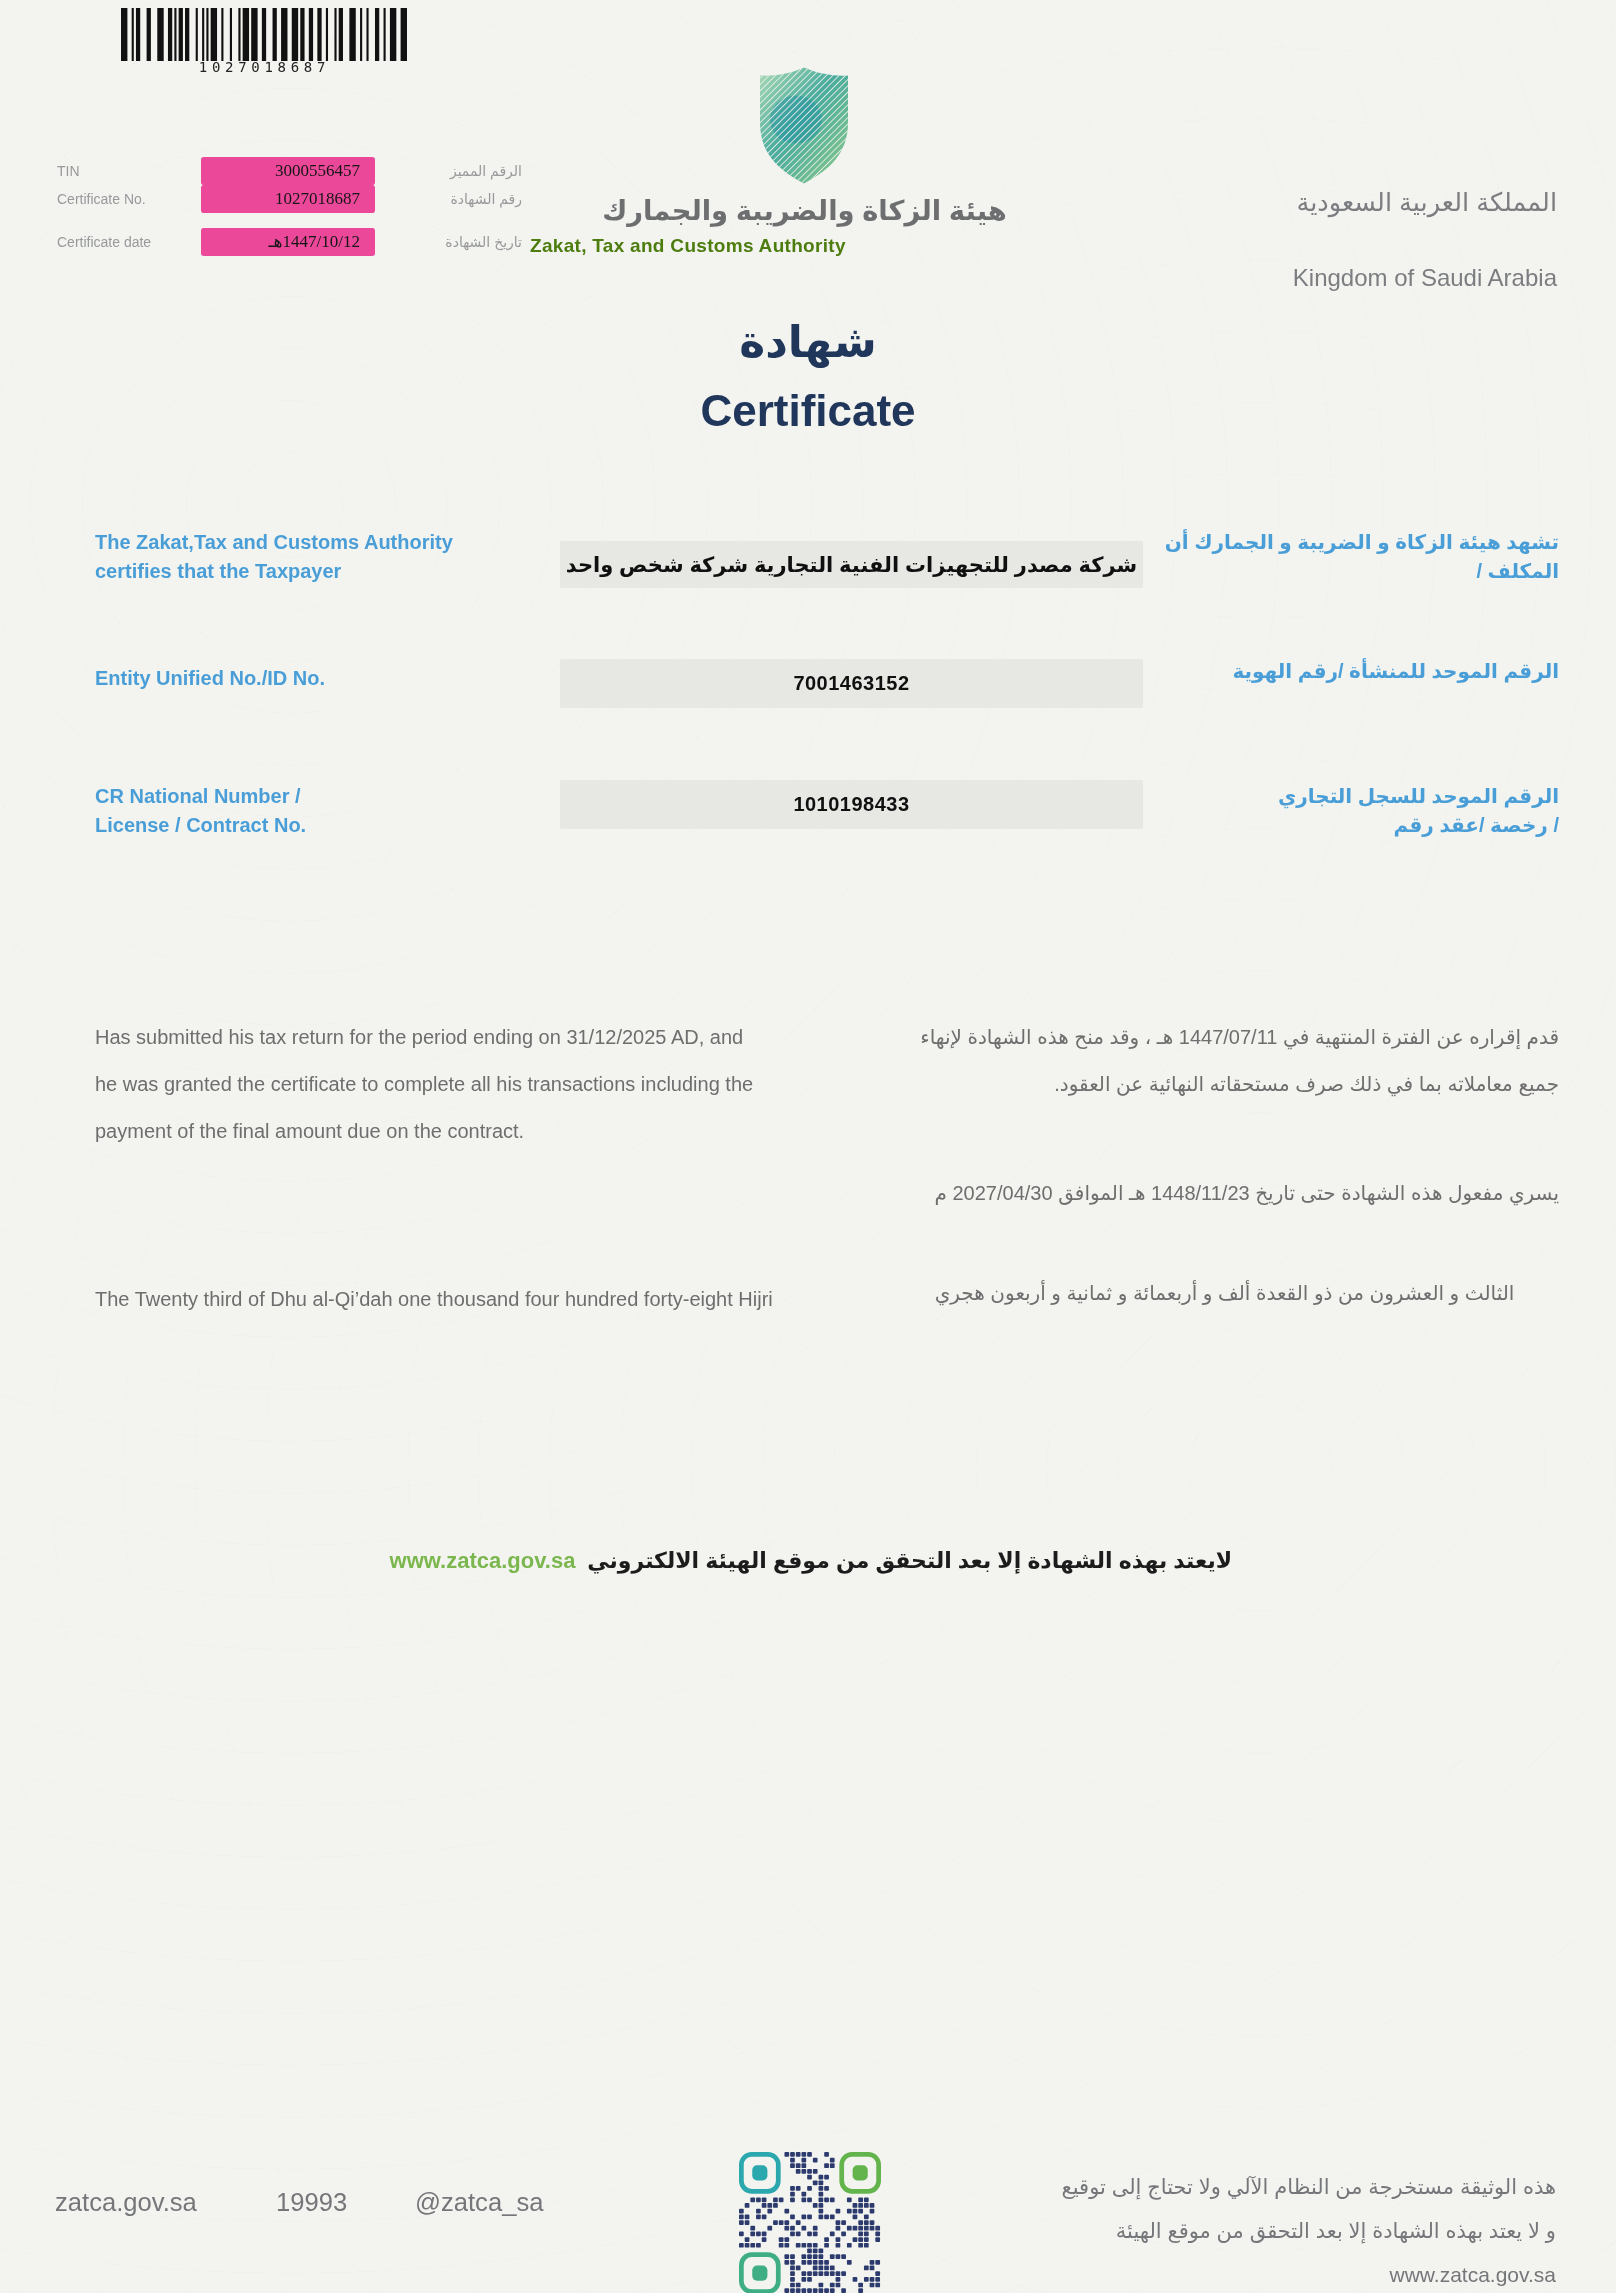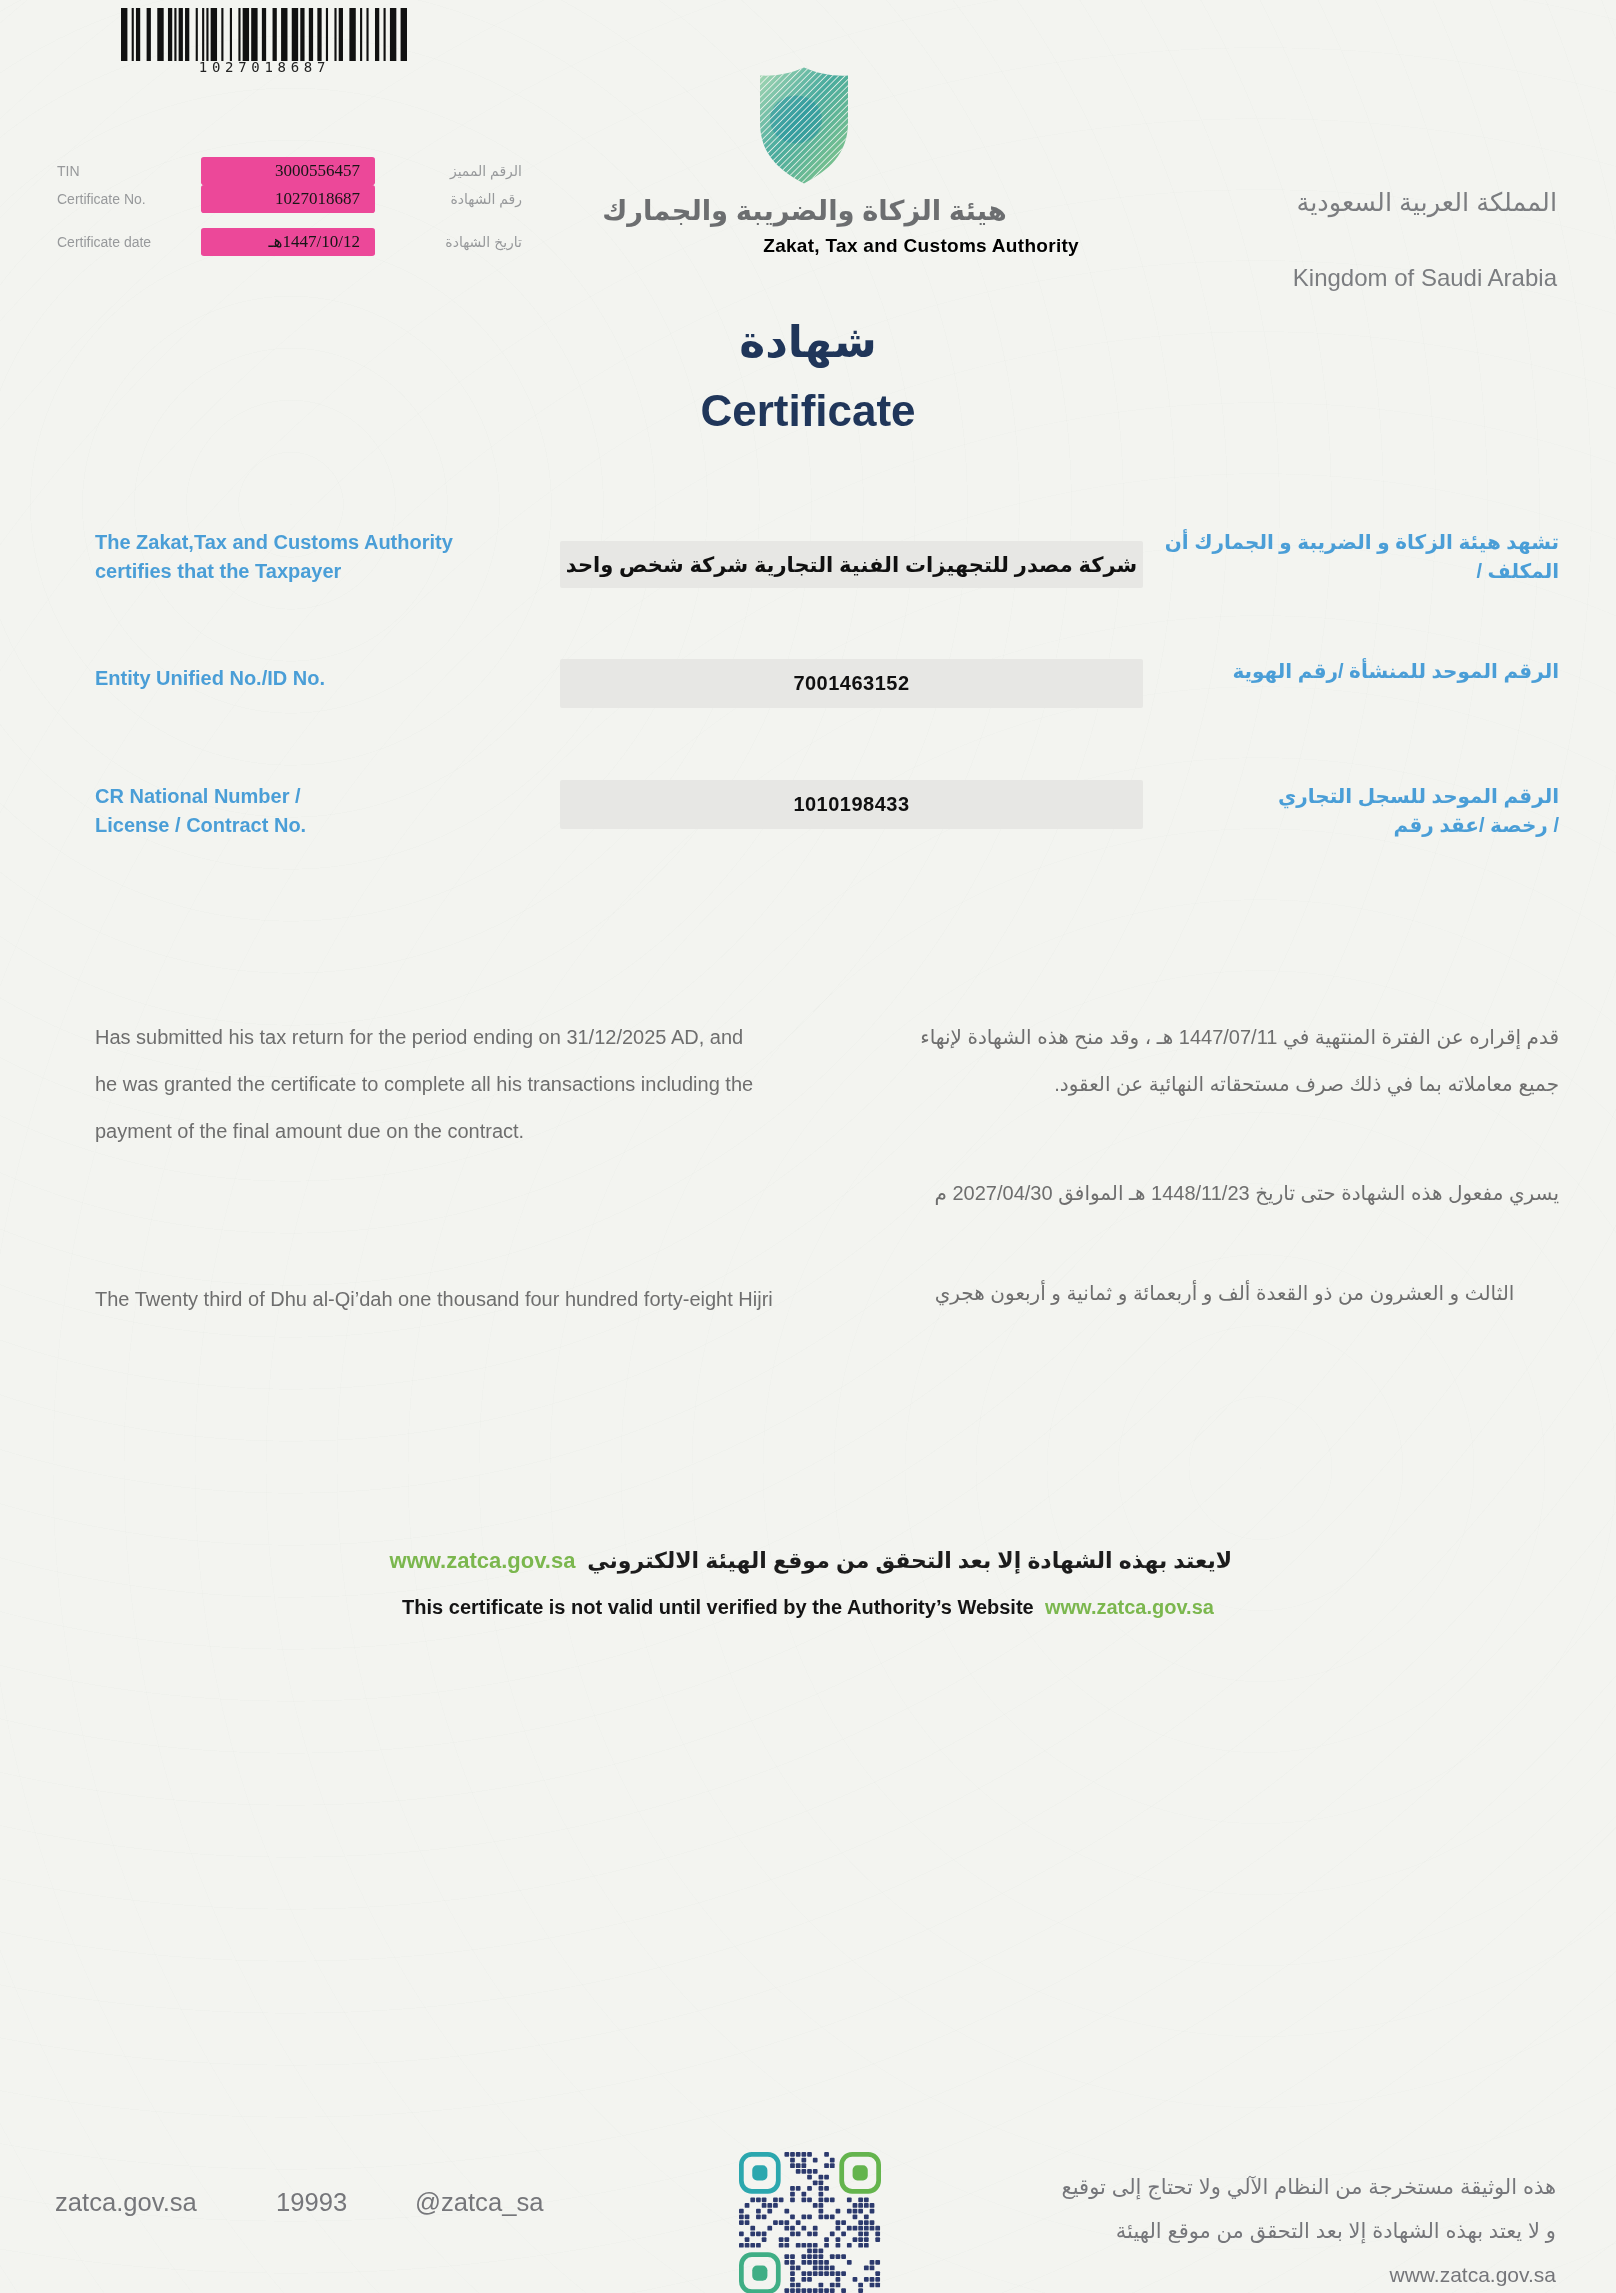--- a/index.html
+++ b/index.html
@@ -29,22 +29,22 @@
     background:#ec4899;border-radius:2.8px;box-sizing:border-box;
     font-family:"Liberation Serif","DejaVu Serif",serif;font-size:17px;
     color:#161616;line-height:28px;text-align:right;padding-right:15px;}
   .ha{position:absolute;left:328px;top:0;width:137px;line-height:30px;
     font-size:14px;color:#97999b;text-align:right;}
 
   
   #shield{left:754px;top:64px;width:100px;height:123px;}
   #org-ar{left:530px;top:195px;width:549px;text-align:center;
     font-size:27.4px;font-weight:700;color:#6c6e70;}
-  #org-en{left:530px;top:235px;width:549px;text-align:right;
-    font-size:19px;font-weight:700;color:#000000;letter-spacing:0.3px;}
+  #org-en{left:530px;top:235px;width:549px;text-align:left;
+    font-size:19px;font-weight:700;color:#4d7c0f;letter-spacing:0.3px;}
 
   
   #kingdom-ar{left:1221px;top:187px;width:336px;text-align:right;
     font-size:25.6px;color:#7b7d80;}
   #kingdom-en{left:1221px;top:229px;width:336px;text-align:right;
     font-size:24px;color:#7b7d80;margin-top:35px;}
 
   
   #title-ar{left:0;top:316px;width:100%;text-align:center;
     font-size:44px;font-weight:700;color:#20365a;}
@@ -189,24 +189,20 @@
   <div id="row3-a" class="abs bluelbl" dir="rtl">الرقم الموحد للسجل التجاري / رخصة /عقد رقم</div>
 
   <div id="p1-en" class="abs para">Has submitted his tax return for the period ending on 31/12/2025 AD,  and he was granted the certificate to complete all his transactions including the  payment of the final amount due on the contract.</div>
   <div id="p1-ar" class="abs para" dir="rtl">قدم إقراره عن الفترة المنتهية في  1447/07/11 هـ ، وقد منح هذه الشهادة لإنهاء جميع معاملاته بما في ذلك صرف مستحقاته النهائية عن العقود.</div>
   <div id="p2-ar" class="abs para" dir="rtl">يسري مفعول هذه الشهادة حتى تاريخ 1448/11/23 هـ الموافق 2027/04/30 م</div>
   <div id="p3-en" class="abs para">The Twenty third of Dhu al-Qi’dah one thousand four hundred forty-eight Hijri</div>
   <div id="p3-ar" class="abs para" dir="rtl">الثالث و العشرون من ذو القعدة ألف و أربعمائة و ثمانية و أربعون هجري</div>
 
   <div id="ver-ar" class="abs" dir="rtl">
     <span>لايعتد بهذه الشهادة إلا بعد التحقق من موقع الهيئة الالكتروني</span>
-    <span class="green">www.zatca.gov.sa</span>
-  </div>
-  <div id="ver-en" class="abs">
-    <span>This certificate is not valid until verified by the Authority’s Website</span>
     <span class="green">www.zatca.gov.sa</span>
   </div>
 
   <div id="f-web" class="abs fitem">zatca.gov.sa</div>
   <div id="f-phone" class="abs fitem">19993</div>
   <div id="f-social" class="abs fitem">@zatca_sa</div>
   <svg id="qr" class="abs" viewBox="0 0 150 150">
       <rect x="48" y="0" width="5" height="5" fill="#2c3a6d" rx="1"></rect>
       <rect x="54" y="0" width="5" height="5" fill="#2c3a6d" rx="1"></rect>
       <rect x="60" y="0" width="5" height="5" fill="#2c3a6d" rx="1"></rect>

